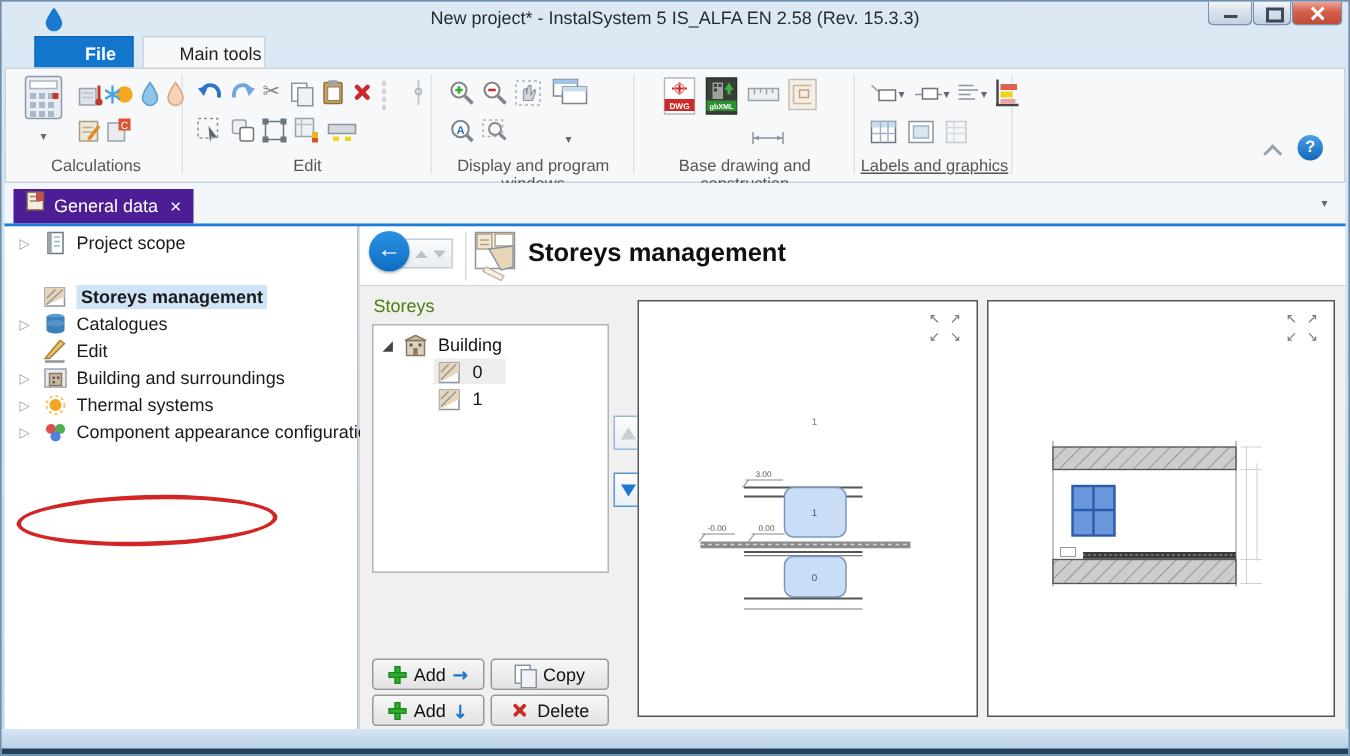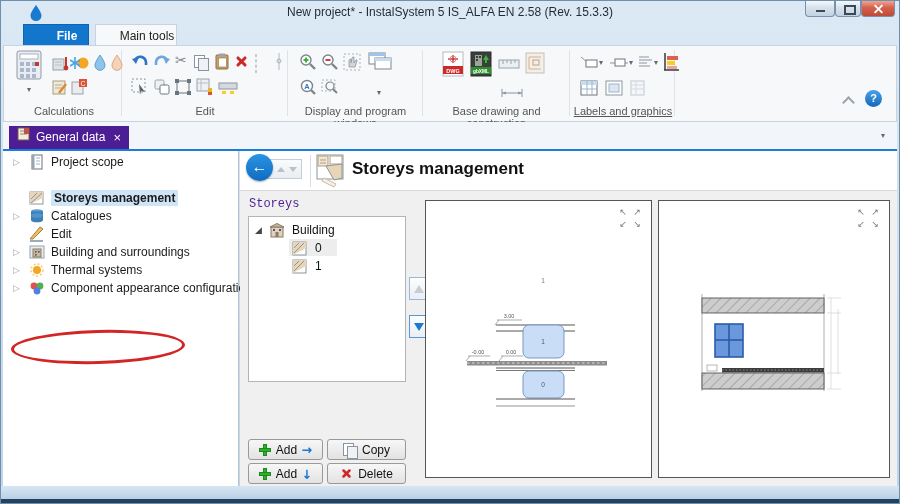--- a/index.html
+++ b/index.html
@@ -53,21 +53,21 @@
   
   .mainhdr{top:150px;left:239px;right:2px;height:40px;background:#fff;border-bottom:1px solid #d8d8d8;box-sizing:border-box;}
   .backbtn{left:6px;top:3px;width:27px;height:27px;border-radius:50%;background:linear-gradient(#2a93e4,#0f6cc0);color:#fff;
            font-size:16px;font-weight:bold;text-align:center;line-height:26px;box-shadow:0 1px 2px rgba(0,0,0,.3);z-index:2;}
   .hdrchev{left:26px;top:8px;width:36px;height:20px;background:linear-gradient(#fafbfc,#e9edf1);border:1px solid #c5cdd5;box-sizing:border-box;display:flex;align-items:center;justify-content:flex-end;gap:4px;padding-right:4px;}
   .tri-up{width:0;height:0;border-left:4px solid transparent;border-right:4px solid transparent;border-bottom:5px solid #b9c1c9;}
   .tri-dn{width:0;height:0;border-left:4px solid transparent;border-right:4px solid transparent;border-top:5px solid #b9c1c9;}
   .hdrsep{left:70px;top:4px;width:1px;height:32px;background:#d8dde2;}
   .maintitle{left:112px;top:8px;font-size:17px;font-weight:bold;color:#111;}
   .content{top:190px;left:239px;right:2px;bottom:17px;background:#f0f0f0;}
-  .storeys-label{left:9px;top:6px;font-size:12px;color:#4c1d95;font-family:Liberation Mono, monospace;}
+  .storeys-label{left:9px;top:6px;font-size:12px;color:#4d7c0f;}
   .streebox{left:8px;top:25px;width:158px;height:166px;background:#fff;border:1px solid #b4b4b4;box-sizing:border-box;}
   .srow{position:absolute;left:0;height:18px;font-size:12px;color:#111;display:flex;align-items:center;}
   .sicon{display:inline-block;width:16px;height:15px;}
   .updown{width:20px;height:23px;border:1px solid #9ab6d8;background:linear-gradient(#fdfdfd,#e9eff6);box-sizing:border-box;display:flex;align-items:center;justify-content:center;}
   .pbtn{position:absolute;height:21px;background:linear-gradient(#f7f7f7,#e2e2e2);border:1px solid #999;border-radius:3px;box-sizing:border-box;
         font-size:12px;color:#111;display:flex;align-items:center;justify-content:center;gap:5px;}
   .preview{position:absolute;top:9px;bottom:8px;background:#fff;border:1px solid #555;box-sizing:border-box;}
   .corner-arrows{position:absolute;top:6px;right:6px;width:28px;display:grid;grid-template-columns:12px 12px;grid-gap:2px;
                  font-size:9px;color:#777;text-align:center;line-height:10px;}
   .arrow-up-gray{width:0;height:0;border-left:5px solid transparent;border-right:5px solid transparent;border-bottom:8px solid #c8cdd2;}

